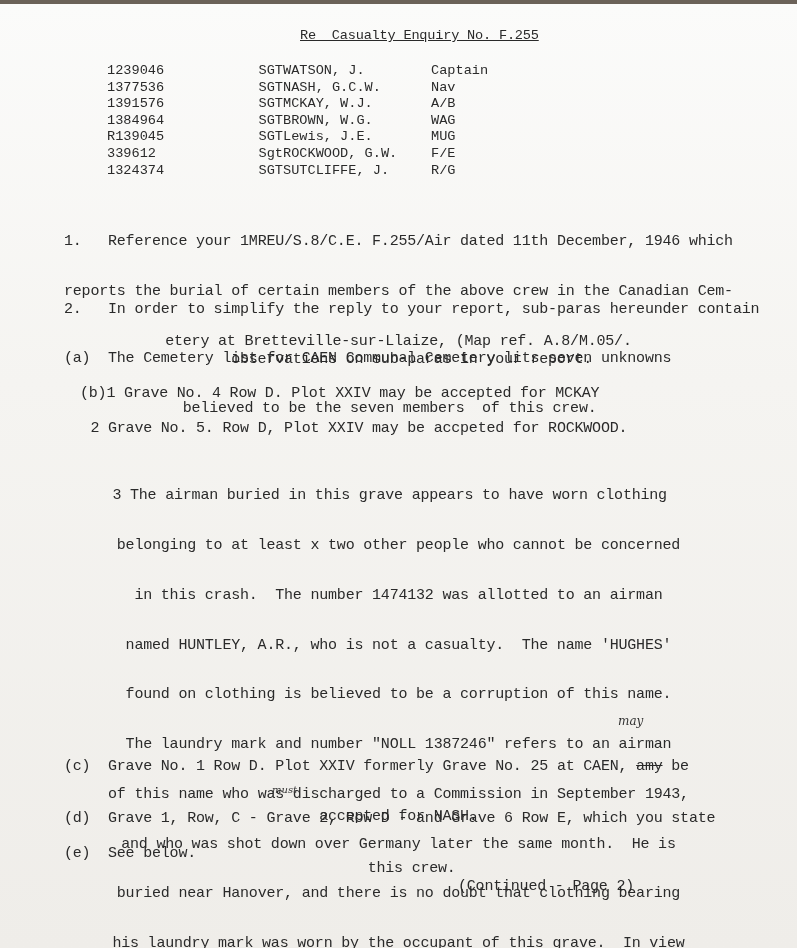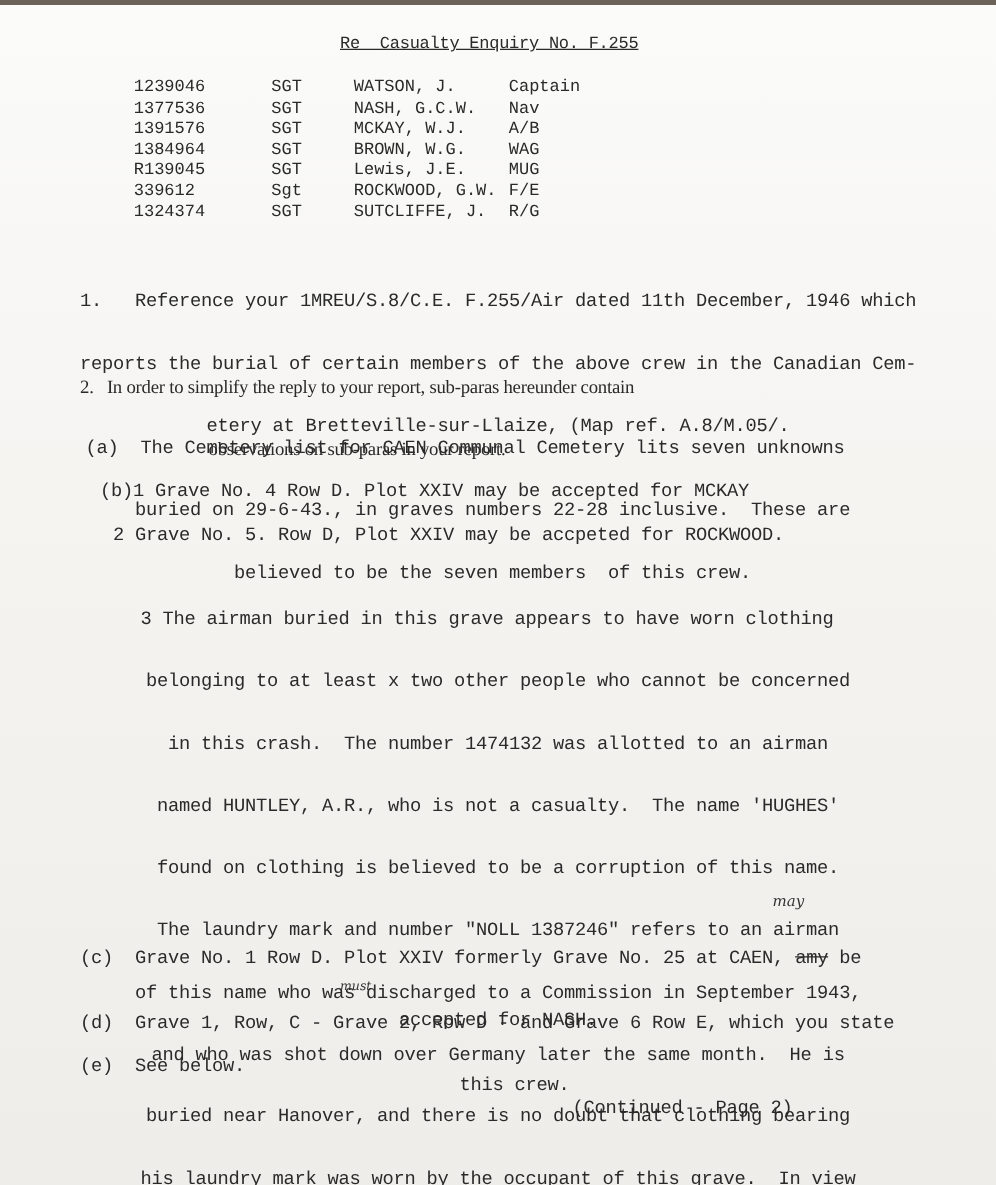--- a/index.html
+++ b/index.html
@@ -12,27 +12,27 @@
     }
     .top-edge {
       position: absolute; left: 0; top: 0; width: 797px; height: 4px;
       background: #6b6259;
     }
     .page {
       position: absolute; left: 0; top: 4px; width: 797px; height: 944px;
       background: linear-gradient(180deg, #fbfbfa 0%, #f5f4f1 40%, #efede9 100%);
     }
     .line { position: absolute; font-size: 13.6px; line-height: 16.5px; white-space: pre; letter-spacing: -0.2px; }
-    .title { left: 272px; top: 28px; text-decoration: underline; }
+    .title { left: 300px; top: 28px; text-decoration: underline; }
     .crew { position: absolute; left: 107px; top: 63px; font-size: 13.6px; line-height: 16.6px; }
     .crew-row { display: flex; white-space: pre; }
     .c-num { width: 110px; }
-    .c-rank { width: 66px; }
+    .c-rank { width: 66px; text-align: right; }
     .c-name { width: 124px; }
-    .c-role { width: 80px; }
+    .c-role { width: 80px; margin-left: 24px; }
     .para { position: absolute; font-size: 15px; line-height: 16.6px; white-space: pre; letter-spacing: -0.2px; text-align: center; }
     .strike { text-decoration: line-through; }
     .handwrite {
       position: absolute; font-family: "DejaVu Serif", serif; font-style: italic;
       font-size: 12px; color: #333;
     }
   </style>
 </head>
 <body>
 
@@ -85,28 +85,27 @@
     <span class="c-role">R/G</span>
   </div>
 </div>
 
 <div class="para" style="left:64px; top:201px;">
   <div>1.   Reference your 1MREU/S.8/C.E. F.255/Air dated 11th December, 1946 which</div>
   <div>reports the burial of certain members of the above crew in the Canadian Cem-</div>
   <div>etery at Bretteville-sur-Llaize, (Map ref. A.8/M.05/.</div>
 </div>
 
-<div class="para" style="left:64px; top:269px;font-family:Liberation Serif, serif;">
+<div class="para" style="left:64px; top:269px;">
   <div>2.   In order to simplify the reply to your report, sub-paras hereunder contain</div>
   <div>observations on sub-paras in your report.</div>
 </div>
 
 <div class="para" style="left:64px; top:318px;">
   <div>(a)  The Cemetery list for CAEN Communal Cemetery lits seven unknowns</div>
-  <div>     buried on 29-6-43., in graves numbers 22-28 inclusive.  These are</div>
   <div>     believed to be the seven members  of this crew.</div>
 </div>
 
 <div class="para" style="left:64px; top:386px;margin-left:16px;">(b)1 Grave No. 4 Row D. Plot XXIV may be accepted for MCKAY</div>
 
 <div class="para" style="left:64px; top:421px;">   2 Grave No. 5. Row D, Plot XXIV may be accpeted for ROCKWOOD.</div>
 
 <div class="para" style="left:64px; top:455px;">
   <div>   3 The airman buried in this grave appears to have worn clothing</div>
   <div>     belonging to at least x two other people who cannot be concerned</div>

